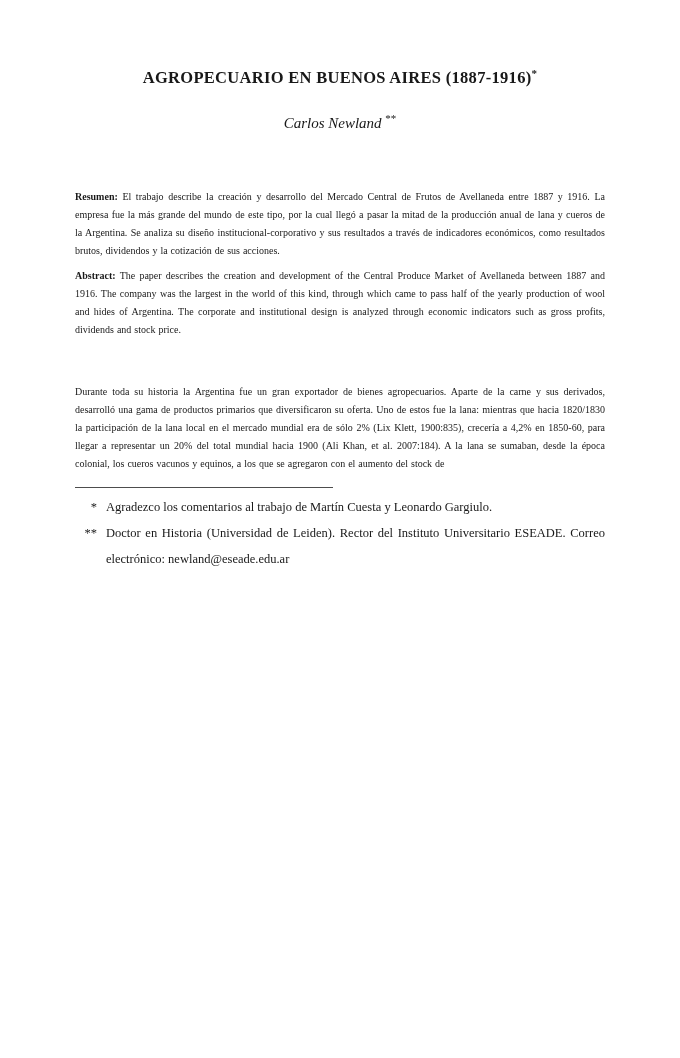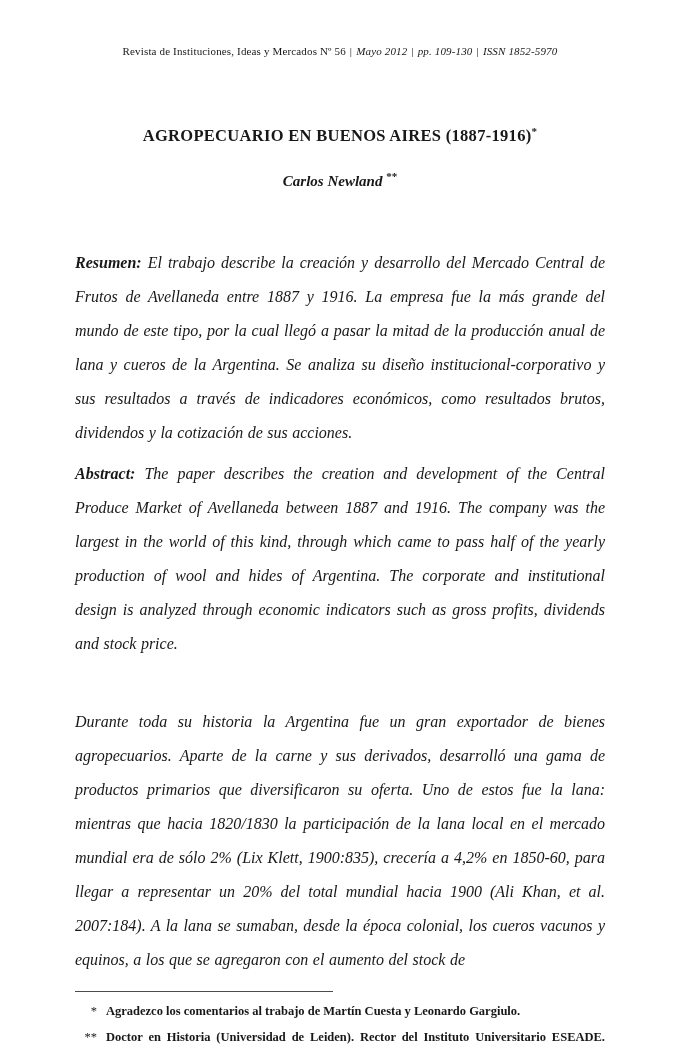--- a/index.html
+++ b/index.html
@@ -50,37 +50,35 @@
     vertical-align: super;
   }
 
   
   .author-byline {
     margin: 22px 0 0 0;
     text-align: center;
     font-style: italic;
     font-size: 15px;
     line-height: 19px;
-    font-weight: bold;
   }
   .author-byline sup {
     font-size: 11px;
     font-style: normal;
     line-height: 0;
     vertical-align: super;
   }
 
   
   .para {
     margin: 0;
-    font-size: 16px;
-    line-height: 34px;
+    font-size: 10px;
+    line-height: 18px;
     text-align: justify;
     word-spacing: 0.5px;
-    font-style: italic;
   }
   .para .label { font-weight: bold; }
   .resumen-par  { margin-top: 55px; }
   .abstract-par { margin-top: 7px; }
   .body-par     { margin-top: 44px; }
 
   
   .fn-rule {
     border: 0;
     border-top: 1.5px solid #4d4d4d;
@@ -93,29 +91,27 @@
   }
   .footnote { display: flex; }
   .fn-marker {
     flex: 0 0 22px;
     text-align: right;
   }
   .fn-text {
     flex: 1;
     margin-left: 9px;
     text-align: justify;
-    font-weight: bold;
   }
 </style>
 </head>
 <body>
 
 <div class="page">
 
-  <p class="journal-header"><span>Revista de Instituciones, Ideas y Mercados Nº 56</span><span class="sep">|</span><span class="italic">Mayo 2012</span><span class="sep italic">|</span><span class="italic">pp. 109-130</span><span class="sep italic">|</span><span class="italic">ISSN 1852-5970</span></p>
 
   <h1 class="paper-title"><br><span>AGROPECUARIO EN BUENOS AIRES (1887-1916)</span><sup>*</sup></h1>
 
   <p class="author-byline"><span>Carlos Newland</span> <sup>**</sup></p>
 
   <p class="para resumen-par"><span class="label">Resumen:</span> <span>El trabajo describe la creación y desarrollo del Mercado Central de Frutos de Avellaneda entre 1887 y 1916. La empresa fue la más grande del mundo de este tipo, por la cual llegó a pasar la mitad de la producción anual de lana y cueros de la Argentina. Se analiza su diseño institucional-corporativo y sus resultados a través de indicadores económicos, como resultados brutos, dividendos y la cotización de sus acciones.</span></p>
 
   <p class="para abstract-par"><span class="label">Abstract:</span> <span>The paper describes the creation and development of the Central Produce Market of Avellaneda between 1887 and 1916. The company was the largest in the world of this kind, through which came to pass half of the yearly production of wool and hides of Argentina. The corporate and institutional design is analyzed through economic indicators such as gross profits, dividends and stock price.</span></p>
 
   <p class="para body-par">Durante toda su historia la Argentina fue un gran exportador de bienes agropecuarios. Aparte de la carne y sus derivados, desarrolló una gama de productos primarios que diversificaron su oferta. Uno de estos fue la lana: mientras que hacia 1820/1830 la participación de la lana local en el mercado mundial era de sólo 2% (Lix Klett, 1900:835), crecería a 4,2% en 1850-60, para llegar a representar un 20% del total mundial hacia 1900 (Ali Khan, et al. 2007:184). A la lana se sumaban, desde la época colonial, los cueros vacunos y equinos, a los que se agregaron con el aumento del stock de</p>

